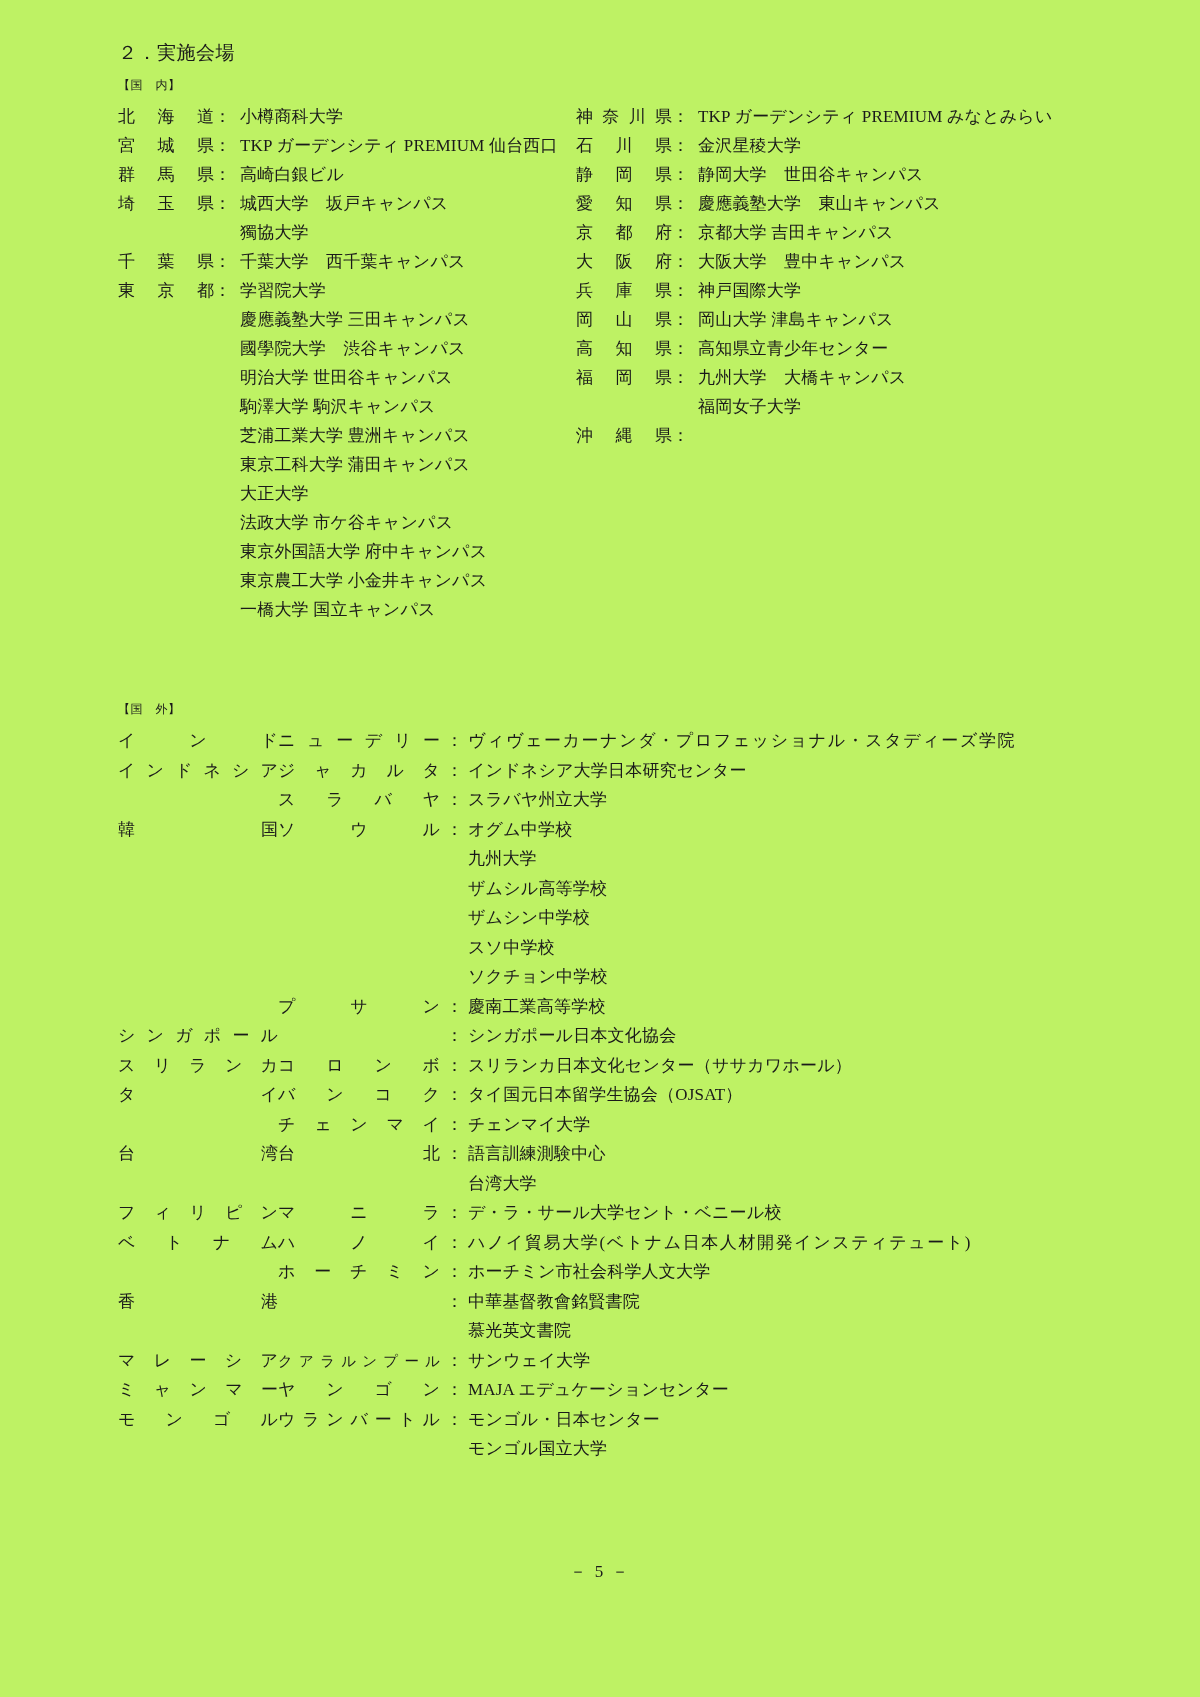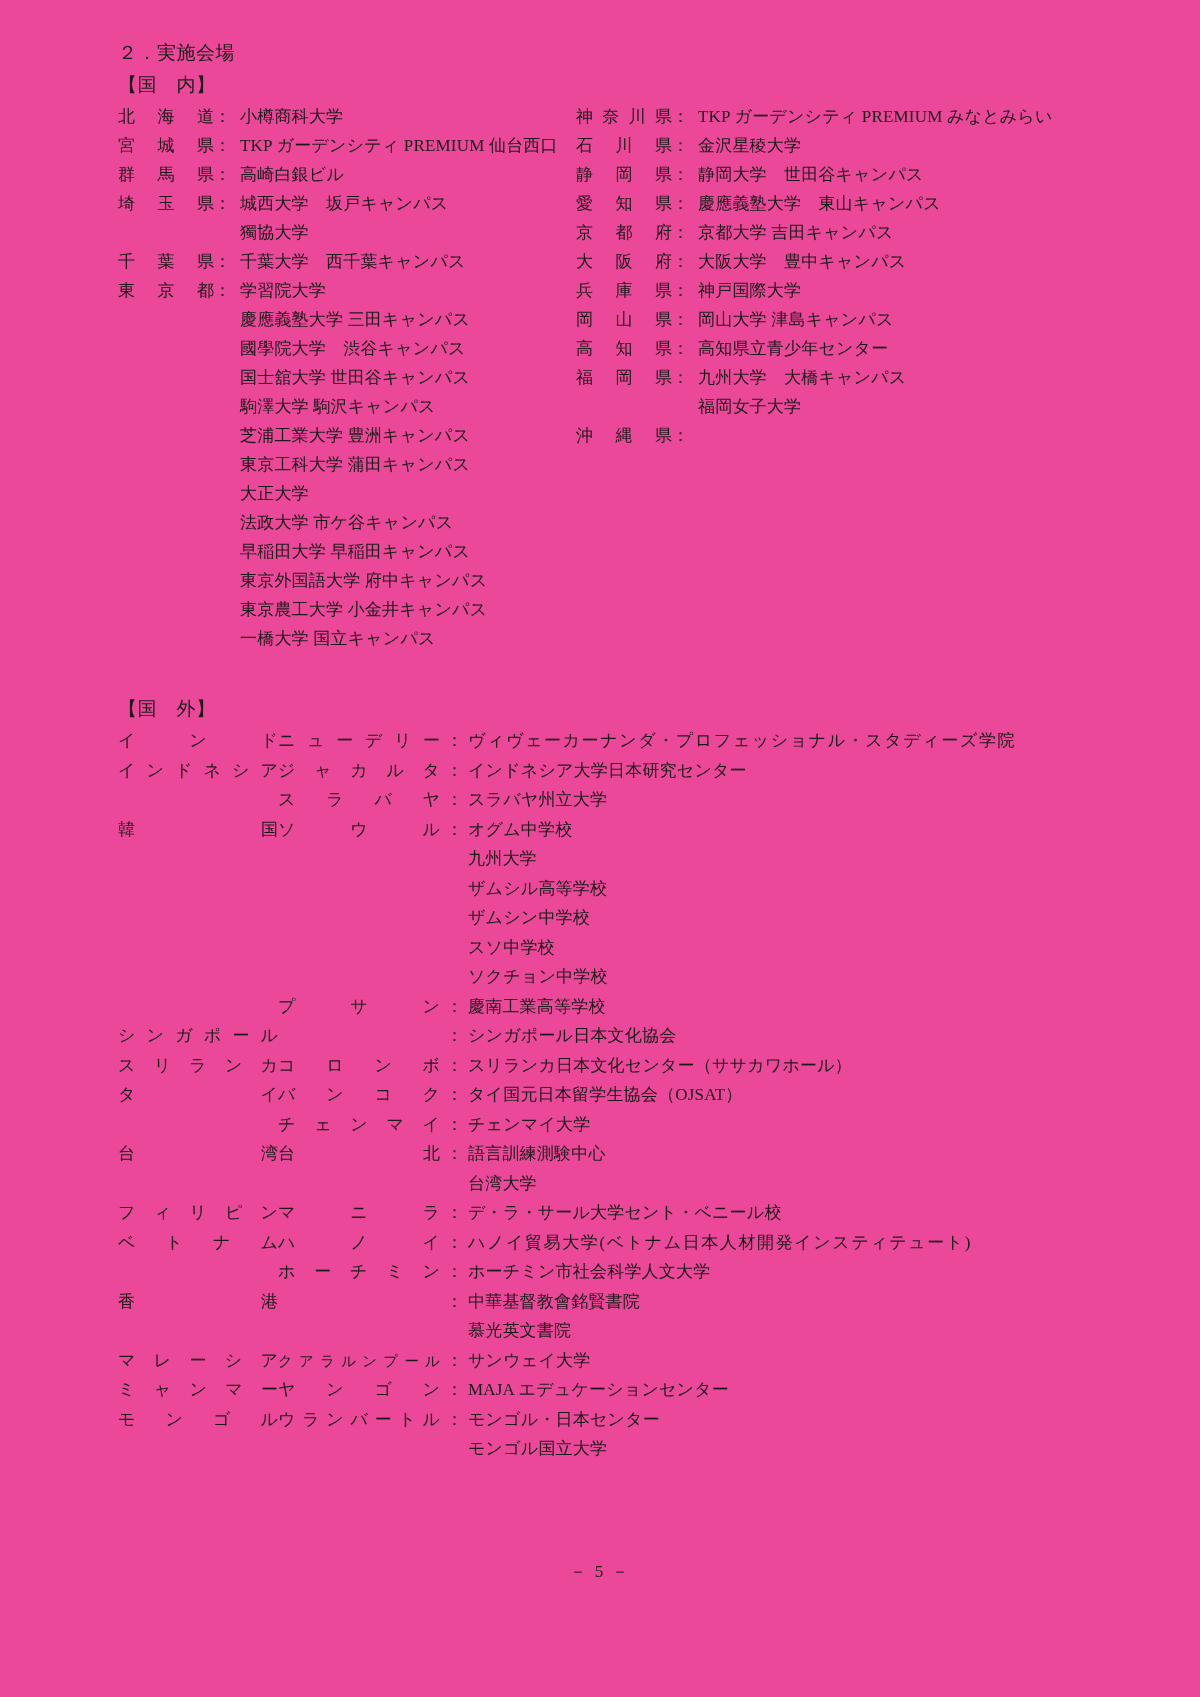--- a/index.html
+++ b/index.html
@@ -9,42 +9,42 @@
   }
   body {
     font-family: "Liberation Serif", "DejaVu Serif", serif;
     color: #1a1a1a;
   }
   .page {
     position: relative;
     width: 1200px;
     height: 1697px;
     margin: 0 auto;
-    background: #ec4899;
+    background: #bef264;
     overflow: hidden;
     box-sizing: border-box;
     padding: 8px;
   }
   .content {
     position: absolute;
     left: 118px;
     top: 38px;
     width: 960px;
   }
 
   
   .section-no {
     font-size: 19px;
     line-height: 30px;
     letter-spacing: 0.5px;
     margin-bottom: 2px;
     white-space: pre;
   }
   .block-head {
-    font-size: 19px;
+    font-size: 12px;
     line-height: 30px;
     letter-spacing: 0.5px;
     white-space: pre;
     margin-bottom: 2px;
   }
 
   
   .domestic {
     position: relative;
     width: 960px;
@@ -148,27 +148,26 @@
       <div class="col col-left">
           <div class="row"><span class="pref"><span class="spread">北</span><span class="spread">海</span><span class="spread">道</span></span><span class="colon">：</span><span class="venue">小樽商科大学</span></div>
           <div class="row"><span class="pref"><span class="spread">宮</span><span class="spread">城</span><span class="spread">県</span></span><span class="colon">：</span><span class="venue">TKP ガーデンシティ PREMIUM 仙台西口</span></div>
           <div class="row"><span class="pref"><span class="spread">群</span><span class="spread">馬</span><span class="spread">県</span></span><span class="colon">：</span><span class="venue">高崎白銀ビル</span></div>
           <div class="row"><span class="pref"><span class="spread">埼</span><span class="spread">玉</span><span class="spread">県</span></span><span class="colon">：</span><span class="venue">城西大学　坂戸キャンパス</span></div>
           <div class="row"><span class="pref blank">&nbsp;</span><span class="colon blank">：</span><span class="venue">獨協大学</span></div>
           <div class="row"><span class="pref"><span class="spread">千</span><span class="spread">葉</span><span class="spread">県</span></span><span class="colon">：</span><span class="venue">千葉大学　西千葉キャンパス</span></div>
           <div class="row"><span class="pref"><span class="spread">東</span><span class="spread">京</span><span class="spread">都</span></span><span class="colon">：</span><span class="venue">学習院大学</span></div>
           <div class="row"><span class="pref blank">&nbsp;</span><span class="colon blank">：</span><span class="venue">慶應義塾大学 三田キャンパス</span></div>
           <div class="row"><span class="pref blank">&nbsp;</span><span class="colon blank">：</span><span class="venue">國學院大学　渋谷キャンパス</span></div>
-          <div class="row"><span class="pref blank">&nbsp;</span><span class="colon blank">：</span><span class="venue">国士舘大学 世田谷キャンパス</span></div>
+          <div class="row"><span class="pref blank">&nbsp;</span><span class="colon blank">：</span><span class="venue">明治大学 世田谷キャンパス</span></div>
           <div class="row"><span class="pref blank">&nbsp;</span><span class="colon blank">：</span><span class="venue">駒澤大学 駒沢キャンパス</span></div>
           <div class="row"><span class="pref blank">&nbsp;</span><span class="colon blank">：</span><span class="venue">芝浦工業大学 豊洲キャンパス</span></div>
           <div class="row"><span class="pref blank">&nbsp;</span><span class="colon blank">：</span><span class="venue">東京工科大学 蒲田キャンパス</span></div>
           <div class="row"><span class="pref blank">&nbsp;</span><span class="colon blank">：</span><span class="venue">大正大学</span></div>
           <div class="row"><span class="pref blank">&nbsp;</span><span class="colon blank">：</span><span class="venue">法政大学 市ケ谷キャンパス</span></div>
-          <div class="row"><span class="pref blank">&nbsp;</span><span class="colon blank">：</span><span class="venue">早稲田大学 早稲田キャンパス</span></div>
           <div class="row"><span class="pref blank">&nbsp;</span><span class="colon blank">：</span><span class="venue">東京外国語大学 府中キャンパス</span></div>
           <div class="row"><span class="pref blank">&nbsp;</span><span class="colon blank">：</span><span class="venue">東京農工大学 小金井キャンパス</span></div>
           <div class="row"><span class="pref blank">&nbsp;</span><span class="colon blank">：</span><span class="venue">一橋大学 国立キャンパス</span></div>
         </div>
       <div class="col col-right">
           <div class="row"><span class="pref"><span class="spread">神</span><span class="spread">奈</span><span class="spread">川</span><span class="spread">県</span></span><span class="colon">：</span><span class="venue">TKP ガーデンシティ PREMIUM みなとみらい</span></div>
           <div class="row"><span class="pref"><span class="spread">石</span><span class="spread">川</span><span class="spread">県</span></span><span class="colon">：</span><span class="venue">金沢星稜大学</span></div>
           <div class="row"><span class="pref"><span class="spread">静</span><span class="spread">岡</span><span class="spread">県</span></span><span class="colon">：</span><span class="venue">静岡大学　世田谷キャンパス</span></div>
           <div class="row"><span class="pref"><span class="spread">愛</span><span class="spread">知</span><span class="spread">県</span></span><span class="colon">：</span><span class="venue">慶應義塾大学　東山キャンパス</span></div>
           <div class="row"><span class="pref"><span class="spread">京</span><span class="spread">都</span><span class="spread">府</span></span><span class="colon">：</span><span class="venue">京都大学 吉田キャンパス</span></div>

